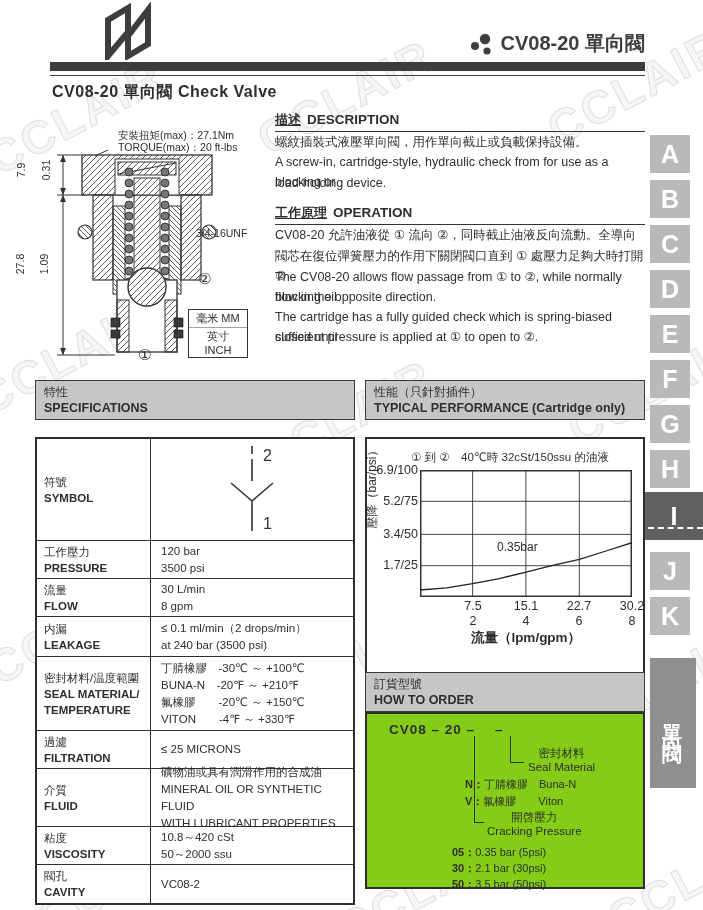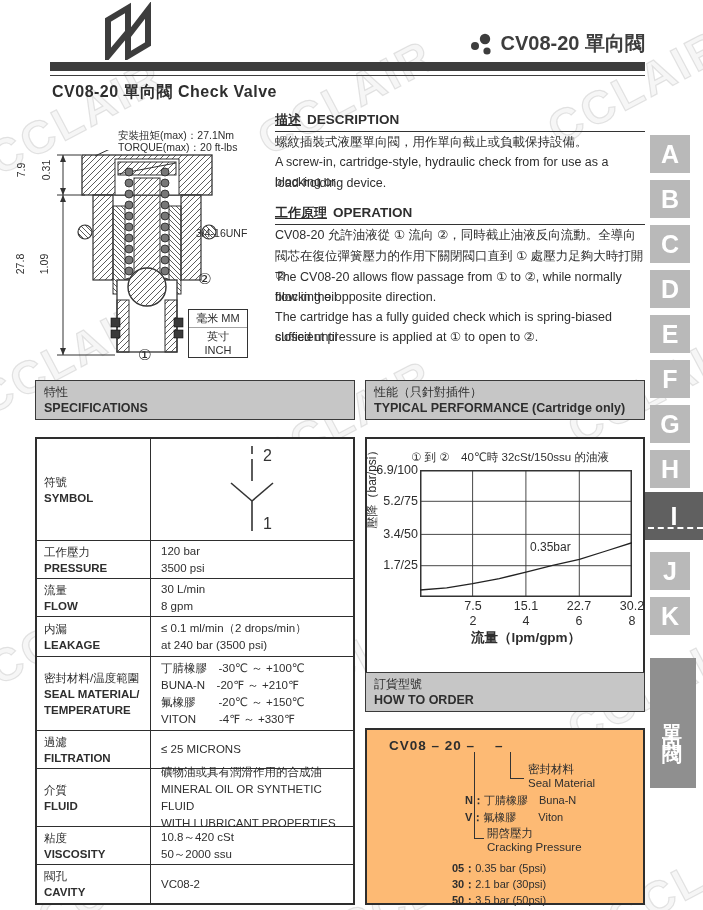--- a/index.html
+++ b/index.html
@@ -57,29 +57,29 @@
 
   
   .chart-box { position:absolute; left:365px; top:437px; width:280px; height:263px; border:2px solid #2e2e2e; background:#fff; }
   .chart-title { position:absolute; left:385px; top:450px; width:250px; text-align:center; font-size:11.5px; }
   .ylab { position:absolute; left:352px; top:500px; font-size:12px; transform:rotate(-90deg);
           transform-origin:center; white-space:nowrap; width:40px; }
   .ytick { position:absolute; width:44px; text-align:right; font-size:12.5px; }
   .xtick { position:absolute; width:44px; text-align:center; font-size:12.5px; line-height:15px; }
   .xlab { position:absolute; left:420px; top:629px; width:212px; text-align:center; font-size:13.5px; font-weight:bold; }
   .plot { position:absolute; left:420px; top:470px; }
-  .annot { position:absolute; left:530px; top:540px; font-size:12px; }
-
-  
-  .order-box { position:absolute; left:365px; top:728px; width:280px; height:177px; border:2px solid #2e2e2e; background:#fdba74; }
+  .annot { position:absolute; left:497px; top:540px; font-size:12px; }
+
+  
+  .order-box { position:absolute; left:365px; top:712px; width:280px; height:177px; border:2px solid #2e2e2e; background:#84cc16; }
   .model-code { position:absolute; left:22px; top:8px; font-size:13.5px; font-weight:bold; letter-spacing:1px; }
   .model-dash { position:absolute; left:128px; top:8px; font-size:13.5px; font-weight:bold; }
   .oline { position:absolute; border-left:1.5px solid #333; width:0; }
   .ofoot { position:absolute; border-top:1.5px solid #333; height:0; }
-  .olabel { position:absolute; font-size:11.5px; line-height:14px; }
+  .olabel { position:absolute; font-size:11.5px; line-height:14px;text-align:center; }
   .oopt { position:absolute; font-size:11px; line-height:15px; }
   .oopt b { font-size:11px; }
 
   
   .ltab { position:absolute; left:650px; width:40px; height:38px; background:#b9b9b9; color:#fff;
           font-size:25px; font-weight:bold; display:flex; align-items:center; justify-content:center; }
   .ltab.active { left:645px; width:58px; height:48px; background:#606060; }
   .ltab-dash { position:absolute; left:648px; top:527px; width:55px; border-top:2px dashed #fff; }
   .cat-tab { position:absolute; left:650px; top:658px; width:46px; height:130px; background:#8f8f8f;
              color:#fff; display:flex; align-items:center; justify-content:center; }

